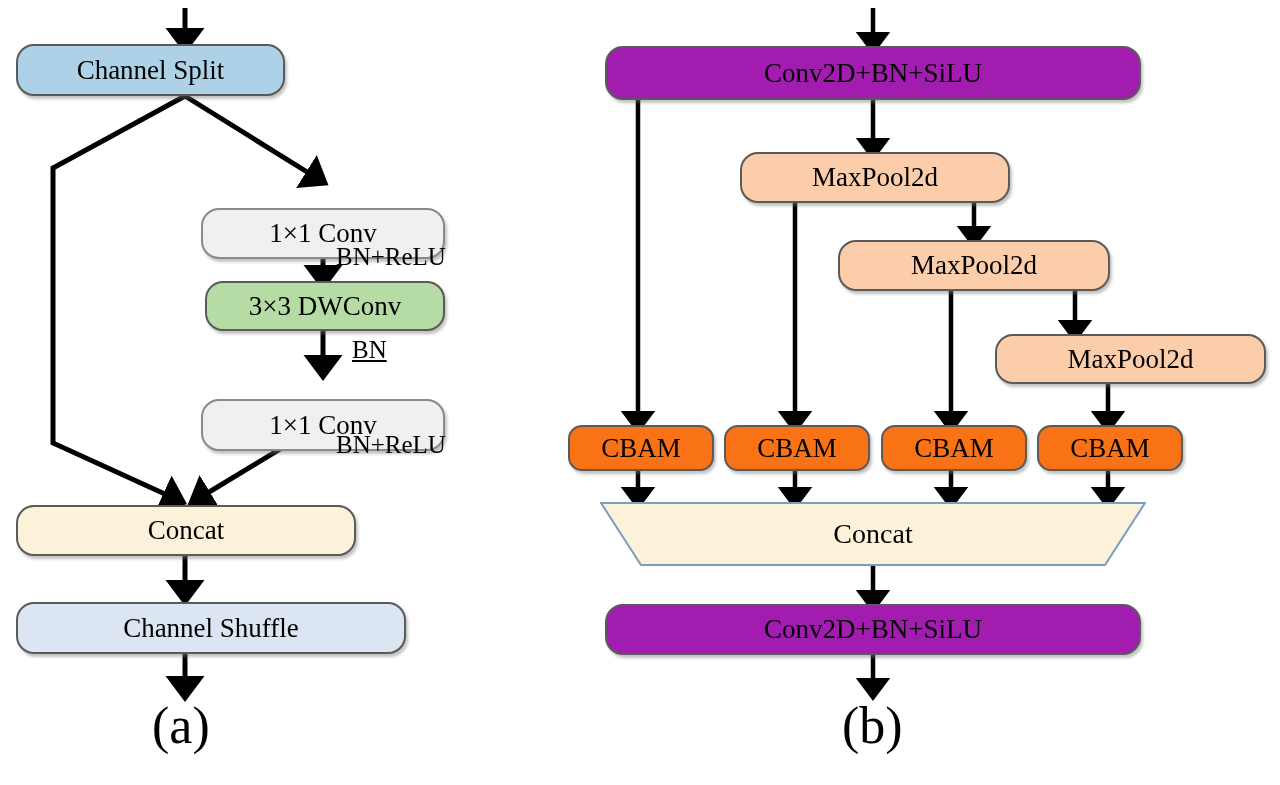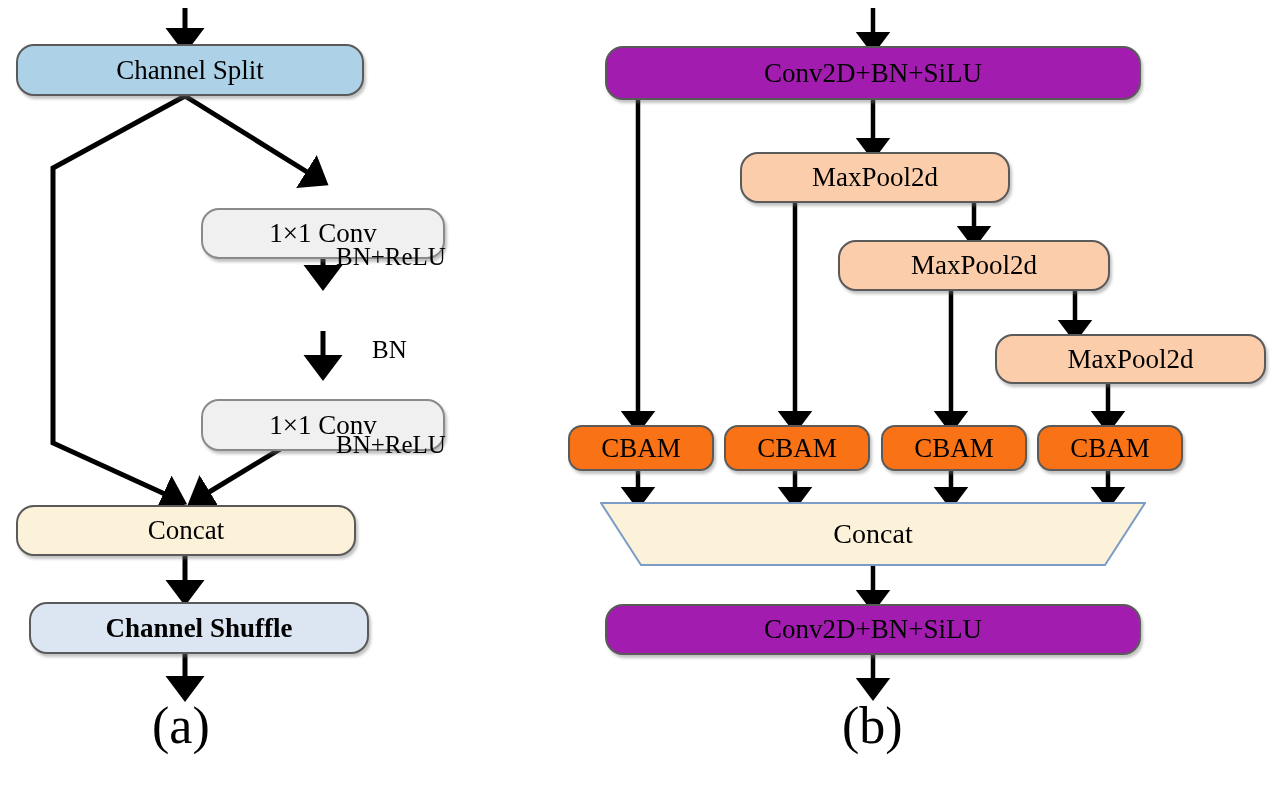--- a/index.html
+++ b/index.html
@@ -125,43 +125,46 @@
       <line x1="795" y1="471" x2="795" y2="501" marker-end="url(#ah)"></line>
       <line x1="951" y1="471" x2="951" y2="501" marker-end="url(#ah)"></line>
       <line x1="1108" y1="471" x2="1108" y2="501" marker-end="url(#ah)"></line>
 
       <line x1="873" y1="566" x2="873" y2="604" marker-end="url(#ah)"></line>
 
       <line x1="873" y1="655" x2="873" y2="692" marker-end="url(#ah)"></line>
     </g>
   </svg>
 
-  <div class="node node-blue" style="left:16px; top:44px; width:348px; height:52px;">
+  <div class="node node-blue" style="left:16px; top:44px; width:269px; height:52px;">
     <span>Channel Split</span>
   </div>
 
   <div class="node node-gray-light" style="left:201px; top:180px; width:244px; height:51px;">
     <span>1×1 Conv</span>
   </div>
 
+  <div class="node node-green" style="left:205px; top:281px; width:240px; height:50px;">
+    <span>3×3 DWConv</span>
+  </div>
 
   <div class="node node-gray-light" style="left:201px; top:371px; width:244px; height:52px;">
     <span>1×1 Conv</span>
   </div>
 
   <div class="node node-cream" style="left:16px; top:505px; width:340px; height:51px;">
     <span>Concat</span>
   </div>
 
-  <div class="node node-lightblue" style="left:29px; top:602px; width:340px; height:52px;font-weight:bold;">
+  <div class="node node-lightblue" style="left:16px; top:602px; width:390px; height:52px;">
     <span>Channel Shuffle</span>
   </div>
 
   <div class="edge-label" style="left:336px; top:244px;">BN+ReLU</div>
-  <div class="edge-label" style="left:372px; top:337px;">BN</div>
+  <div class="edge-label" style="left:352px; top:337px;text-decoration:underline;">BN</div>
   <div class="edge-label" style="left:336px; top:432px;">BN+ReLU</div>
 
   <div class="panel-label" style="left:152px; top:700px;">(a)</div>
 
   <div class="node node-gray-med" style="left:605px; top:46px; width:536px; height:54px;">
     <span>Conv2D+BN+SiLU</span>
   </div>
 
   <div class="node node-peach" style="left:740px; top:152px; width:270px; height:51px;">
     <span>MaxPool2d</span>

